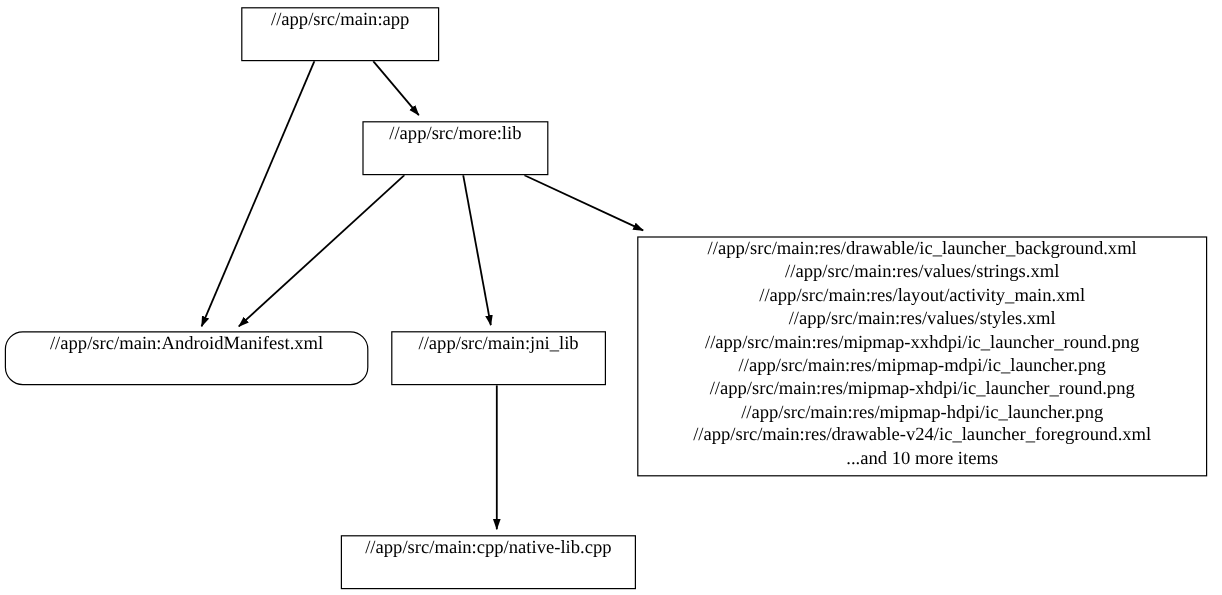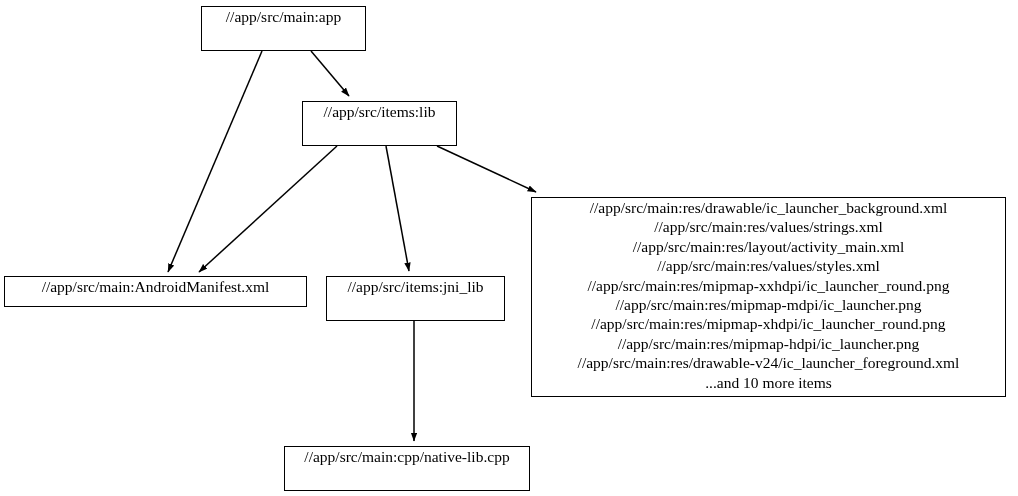--- a/index.html
+++ b/index.html
@@ -38,21 +38,21 @@
     white-space: pre;
     z-index: 2;
   }
   .node-label {
     display: block;
     white-space: pre;
   }
   
   #node-app        { left: 201px; top: 6px;   width: 165px; height: 45px; }
   #node-lib        { left: 302px; top: 101px; width: 155px; height: 45px; }
-  #node-manifest   { left: 4px;   top: 276px; width: 303px; height: 31px; }
+  #node-manifest   { left: 4px;   top: 276px; width: 303px; height: 45px; border-radius: 15px; }
   #node-jni        { left: 326px; top: 276px; width: 179px; height: 45px; }
   #node-cpp        { left: 284px; top: 446px; width: 246px; height: 45px; }
   
   #node-res        { left: 531px; top: 197px; width: 475px; height: 200px;
                      font-size: 15.5px; line-height: 19.4px; }
 </style>
 </head>
 <body>
 
 <div id="canvas">
@@ -75,29 +75,29 @@
     <line x1="437" y1="146" x2="536" y2="192" stroke="#000000" stroke-width="1.5" marker-end="url(#arrow)"></line>
 
     <line x1="414" y1="321" x2="414" y2="441" stroke="#000000" stroke-width="1.5" marker-end="url(#arrow)"></line>
   </svg>
 
   <div class="node" id="node-app">
     <span class="node-label">//app/src/main:app</span>
   </div>
 
   <div class="node" id="node-lib">
-    <span class="node-label">//app/src/items:lib</span>
+    <span class="node-label">//app/src/more:lib</span>
   </div>
 
   <div class="node" id="node-manifest">
     <span class="node-label">//app/src/main:AndroidManifest.xml</span>
   </div>
 
   <div class="node" id="node-jni">
-    <span class="node-label">//app/src/items:jni_lib</span>
+    <span class="node-label">//app/src/main:jni_lib</span>
   </div>
 
   <div class="node" id="node-cpp">
     <span class="node-label">//app/src/main:cpp/native-lib.cpp</span>
   </div>
 
   <div class="node" id="node-res">
     <span class="node-label">//app/src/main:res/drawable/ic_launcher_background.xml
 //app/src/main:res/values/strings.xml
 //app/src/main:res/layout/activity_main.xml

